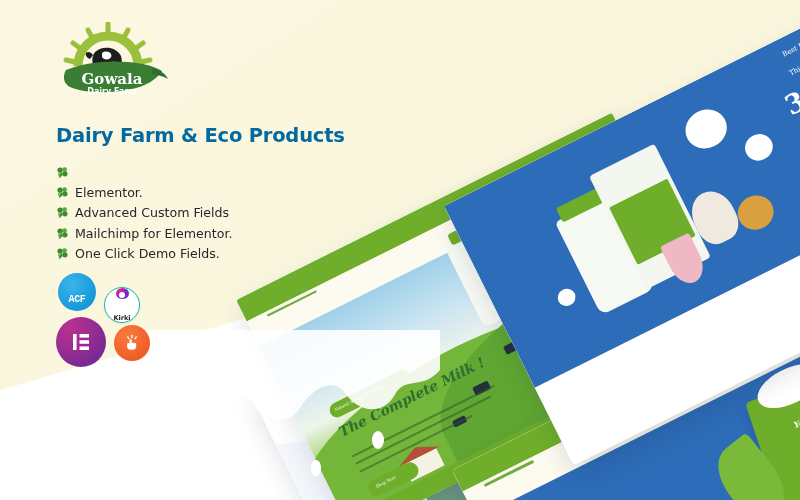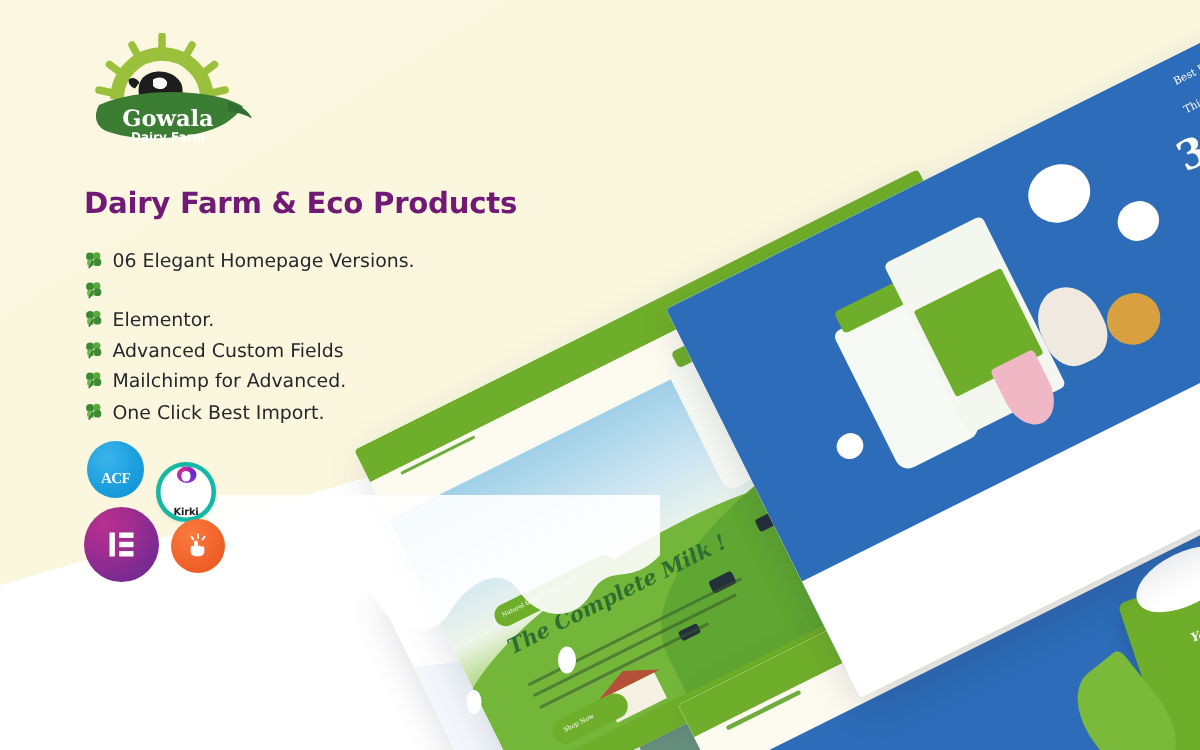--- a/index.html
+++ b/index.html
@@ -33,21 +33,21 @@
   
   .left{position:absolute;left:56px;top:22px;width:300px;z-index:40;}
 
   
   .logo{position:relative;width:112px;height:82px;margin-left:4px;}
   .logo svg{display:block;}
 
   .headline{
     margin:20px 0 0 0;
     font-size:19.5px;line-height:1.28;font-weight:700;
-    letter-spacing:-.2px;color:#701a75;
+    letter-spacing:-.2px;color:#0369a1;
     font-family:"DejaVu Sans", sans-serif;
   }
   .headline div{white-space:nowrap;}
 
   .features{margin:17px 0 0 0;padding:0;list-style:none;}
   .features li{
     display:flex;align-items:center;gap:6px;
     margin:0 0 5.6px 0;
     font-size:12.6px;color:#27262b;
     font-family:"DejaVu Sans", sans-serif;
@@ -58,26 +58,26 @@
   
   .badges{position:relative;margin-top:12px;width:160px;height:95px;}
   .badge{position:absolute;border-radius:50%;}
   .badge-acf{
     left:2px;top:0;width:38px;height:38px;
     background:radial-gradient(circle at 35% 30%,#3cb4ec 0%,#1b9fdd 55%,#0d8fd1 100%);
     display:flex;align-items:center;justify-content:center;
   }
   .badge-acf span{
     color:#fff;font-weight:700;font-size:10px;letter-spacing:-.4px;
-    font-family:Liberation Serif, serif;
+    font-family:Liberation Mono, monospace;
     margin-top:14px;
   }
   .badge-kirki{
     left:48px;top:14px;width:34px;height:34px;background:#ffffff;
-    border:3px solid #14b8a6;
+    border:1px solid #14b8a6;
     display:flex;flex-direction:column;align-items:center;justify-content:center;gap:15px;
     box-shadow:0 1px 3px rgba(0,0,0,.08);
   }
   .kirki-ring{
     width:13px;height:13px;border-radius:50%;
     background:conic-gradient(from 200deg,#8c2bd6,#d52b8f,#6a2bd6,#8c2bd6);
     position:relative;
   }
   .kirki-ring::after{
     content:"";position:absolute;left:3.2px;top:3.2px;width:6.6px;height:6.6px;
@@ -292,30 +292,20 @@
 
     <ul class="features">
       <li>
         <svg class="leaf" viewBox="0 0 16 16">
           <circle cx="5" cy="5" r="3.3" fill="#3d8a34"></circle>
             <circle cx="10.5" cy="4.4" r="3" fill="#5aa93f"></circle>
           <circle cx="11" cy="9.6" r="3.2" fill="#3d8a34"></circle>
             <circle cx="5.5" cy="10.2" r="3" fill="#6cb84a"></circle>
           <path d="M7.6 8.5 L4 14.5" stroke="#2f6d31" stroke-width="1.3" fill="none"></path>
         </svg>
-        <span>06 Elegant Homepage Versions.</span>
-      </li>
-      <li>
-        <svg class="leaf" viewBox="0 0 16 16">
-          <circle cx="5" cy="5" r="3.3" fill="#3d8a34"></circle>
-            <circle cx="10.5" cy="4.4" r="3" fill="#5aa93f"></circle>
-          <circle cx="11" cy="9.6" r="3.2" fill="#3d8a34"></circle>
-            <circle cx="5.5" cy="10.2" r="3" fill="#6cb84a"></circle>
-          <path d="M7.6 8.5 L4 14.5" stroke="#2f6d31" stroke-width="1.3" fill="none"></path>
-        </svg>
       </li>
       <li>
         <svg class="leaf" viewBox="0 0 16 16">
           <circle cx="5" cy="5" r="3.3" fill="#3d8a34"></circle>
             <circle cx="10.5" cy="4.4" r="3" fill="#5aa93f"></circle>
           <circle cx="11" cy="9.6" r="3.2" fill="#3d8a34"></circle>
             <circle cx="5.5" cy="10.2" r="3" fill="#6cb84a"></circle>
           <path d="M7.6 8.5 L4 14.5" stroke="#2f6d31" stroke-width="1.3" fill="none"></path>
         </svg>
         <span>Elementor.</span>
@@ -331,31 +321,31 @@
         <span>Advanced Custom Fields</span>
       </li>
       <li>
         <svg class="leaf" viewBox="0 0 16 16">
           <circle cx="5" cy="5" r="3.3" fill="#3d8a34"></circle>
             <circle cx="10.5" cy="4.4" r="3" fill="#5aa93f"></circle>
           <circle cx="11" cy="9.6" r="3.2" fill="#3d8a34"></circle>
             <circle cx="5.5" cy="10.2" r="3" fill="#6cb84a"></circle>
           <path d="M7.6 8.5 L4 14.5" stroke="#2f6d31" stroke-width="1.3" fill="none"></path>
         </svg>
-        <span>Mailchimp for Advanced.</span>
-      </li>
-      <li>
-        <svg class="leaf" viewBox="0 0 16 16">
-          <circle cx="5" cy="5" r="3.3" fill="#3d8a34"></circle>
-            <circle cx="10.5" cy="4.4" r="3" fill="#5aa93f"></circle>
-          <circle cx="11" cy="9.6" r="3.2" fill="#3d8a34"></circle>
-            <circle cx="5.5" cy="10.2" r="3" fill="#6cb84a"></circle>
-          <path d="M7.6 8.5 L4 14.5" stroke="#2f6d31" stroke-width="1.3" fill="none"></path>
-        </svg>
-        <span>One Click Best Import.</span>
+        <span>Mailchimp for Elementor.</span>
+      </li>
+      <li>
+        <svg class="leaf" viewBox="0 0 16 16">
+          <circle cx="5" cy="5" r="3.3" fill="#3d8a34"></circle>
+            <circle cx="10.5" cy="4.4" r="3" fill="#5aa93f"></circle>
+          <circle cx="11" cy="9.6" r="3.2" fill="#3d8a34"></circle>
+            <circle cx="5.5" cy="10.2" r="3" fill="#6cb84a"></circle>
+          <path d="M7.6 8.5 L4 14.5" stroke="#2f6d31" stroke-width="1.3" fill="none"></path>
+        </svg>
+        <span>One Click Demo Fields.</span>
       </li>
     </ul>
 
     <div class="badges">
       <div class="badge badge-acf">
         <span>ACF</span>
       </div>
       <div class="badge badge-kirki">
         <div class="kirki-ring"></div>
         <span>Kirki</span>

